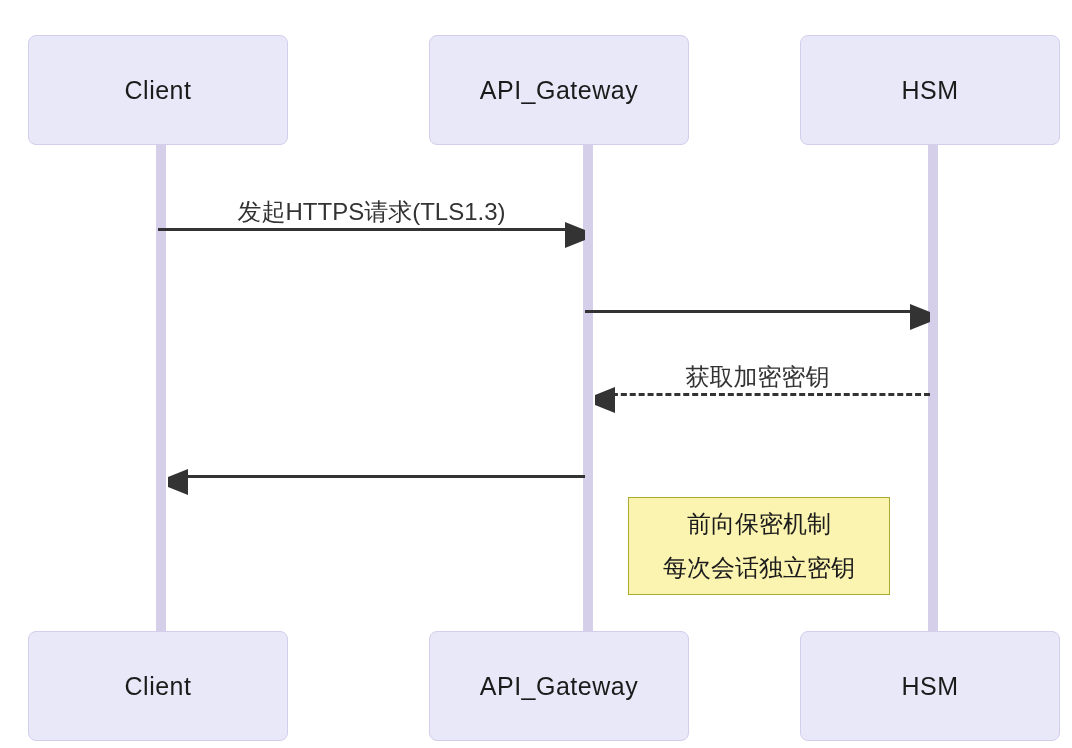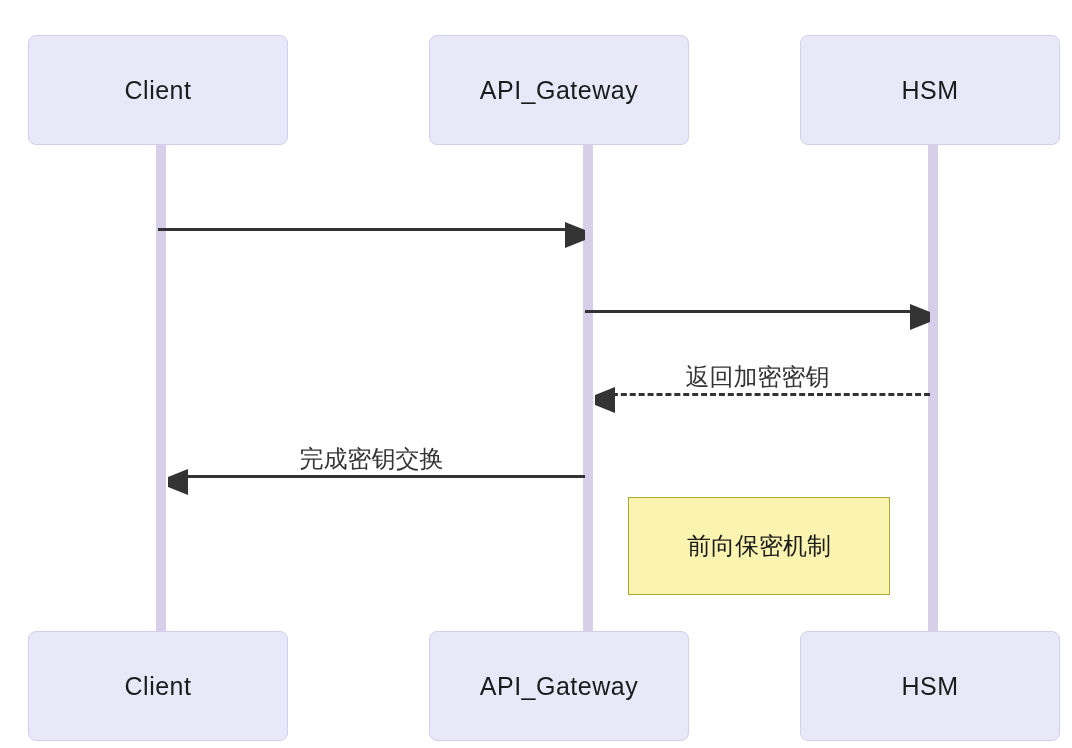--- a/index.html
+++ b/index.html
@@ -104,36 +104,37 @@
   <div class="actor row-top col-client">
     <span>Client</span>
   </div>
   <div class="actor row-top col-gateway">
     <span>API_Gateway</span>
   </div>
   <div class="actor row-top col-hsm">
     <span>HSM</span>
   </div>
 
+  <div class="msg-label" style="left:148px;width:427px;top:183px;">发起HTTPS请求(TLS1.3)</div>
   <div class="msg-line" style="left:148px;width:412px;top:218px;"></div>
   <div class="arrowhead right" style="left:555px;top:212px;"></div>
 
   <div class="msg-line" style="left:575px;width:330px;top:300px;"></div>
   <div class="arrowhead right" style="left:900px;top:294px;"></div>
 
-  <div class="msg-label" style="left:575px;width:345px;top:348px;">返回加密密钥</div>
+  <div class="msg-label" style="left:575px;width:345px;top:348px;">获取加密密钥</div>
   <div class="msg-line dashed" style="left:593px;width:327px;top:383px;"></div>
   <div class="arrowhead left" style="left:575px;top:377px;"></div>
 
-  <div class="msg-label" style="left:148px;width:427px;top:430px;">完成密钥交换</div>
   <div class="msg-line" style="left:166px;width:409px;top:465px;"></div>
   <div class="arrowhead left" style="left:148px;top:459px;"></div>
 
   <div class="note">
     <div>前向保密机制</div>
+    <div>每次会话独立密钥</div>
   </div>
 
   <div class="actor row-bottom col-client">
     <span>Client</span>
   </div>
   <div class="actor row-bottom col-gateway">
     <span>API_Gateway</span>
   </div>
   <div class="actor row-bottom col-hsm">
     <span>HSM</span>

